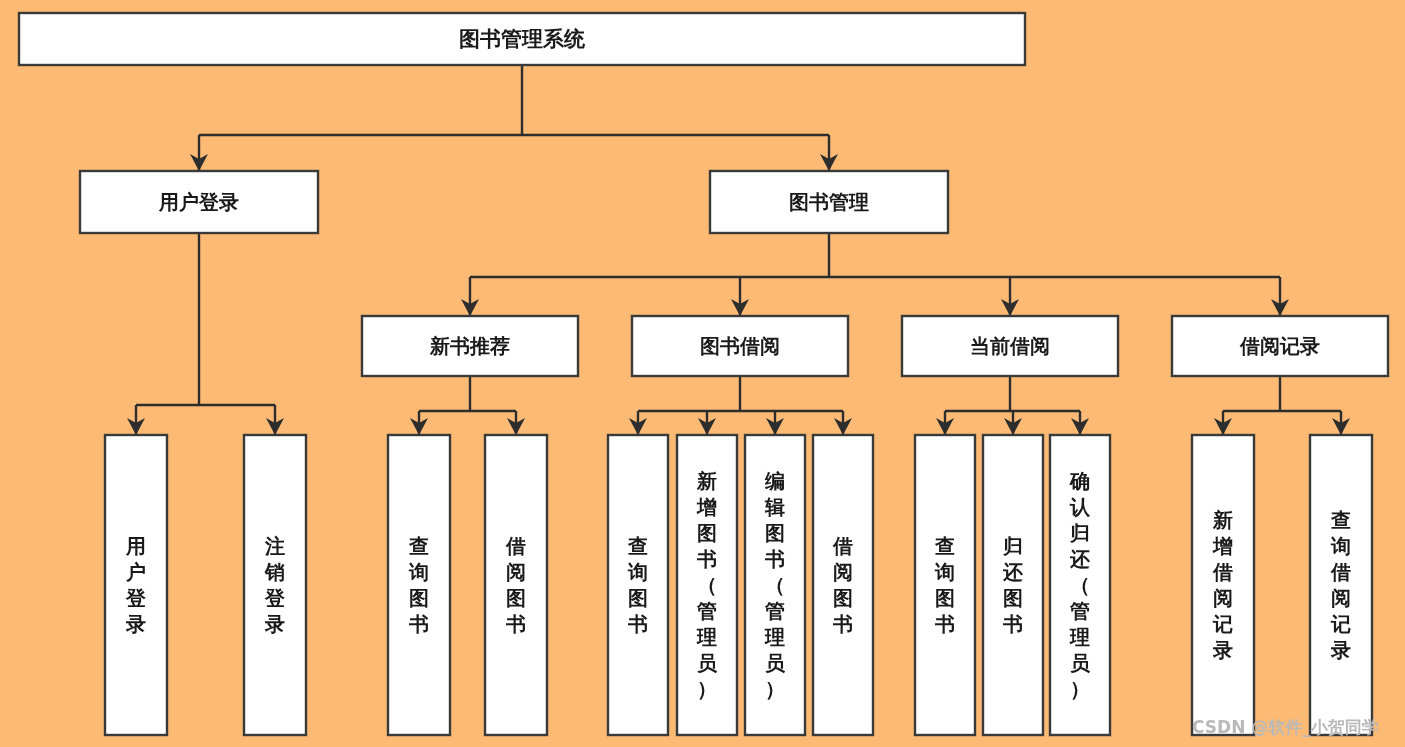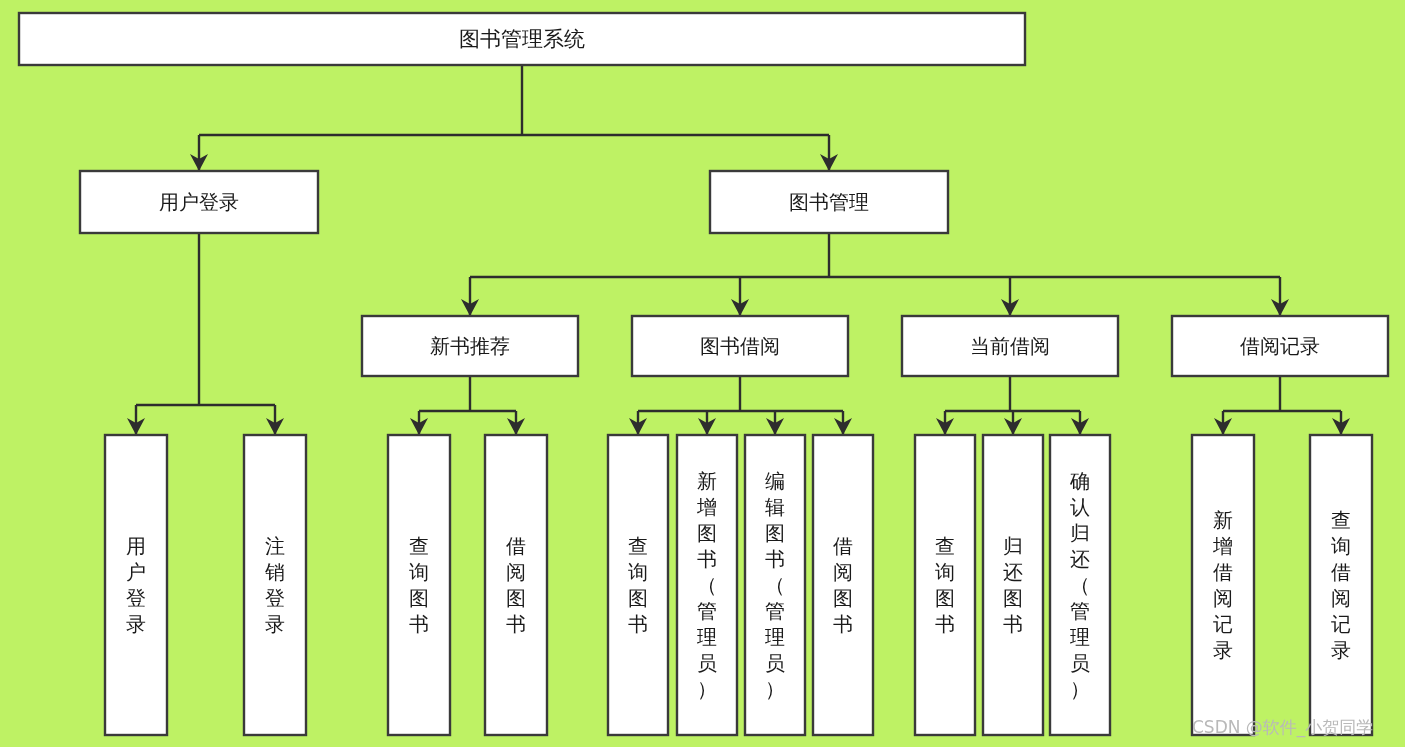--- a/index.html
+++ b/index.html
@@ -11,21 +11,22 @@
   body {
     width: 1405px;
     height: 747px;
     overflow: hidden;
     font-family: "DejaVu Sans", "Liberation Sans", sans-serif;
   }
   #diagram-root {
     position: relative;
     width: 1405px;
     height: 747px;
-    background: #bef264;
+    background: #fdba74;
+    font-weight: bold;
   }
   svg.diagram-canvas {
     position: absolute;
     left: 0;
     top: 0;
     width: 1405px;
     height: 747px;
     display: block;
   }
   .node-box {

